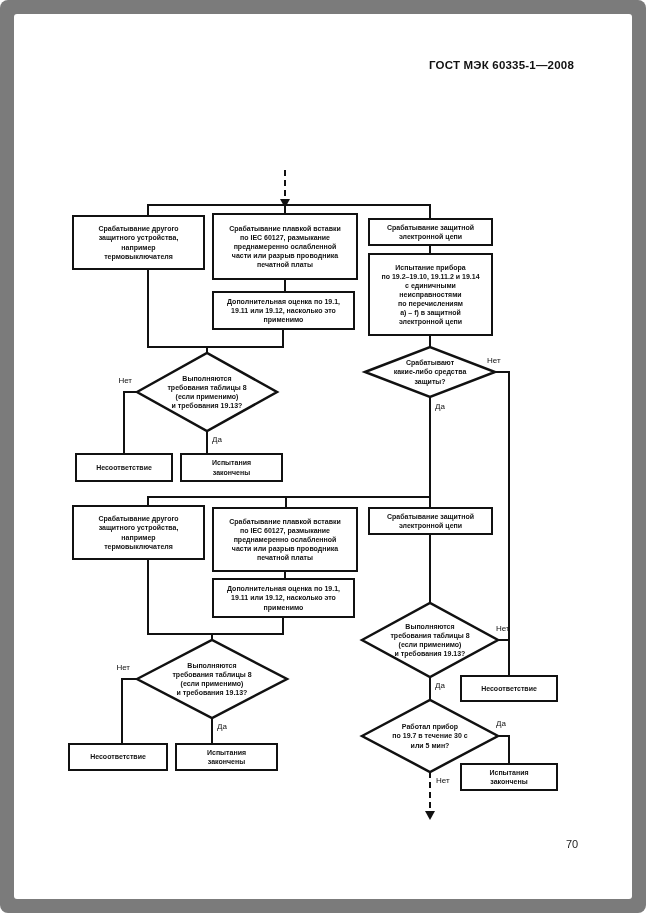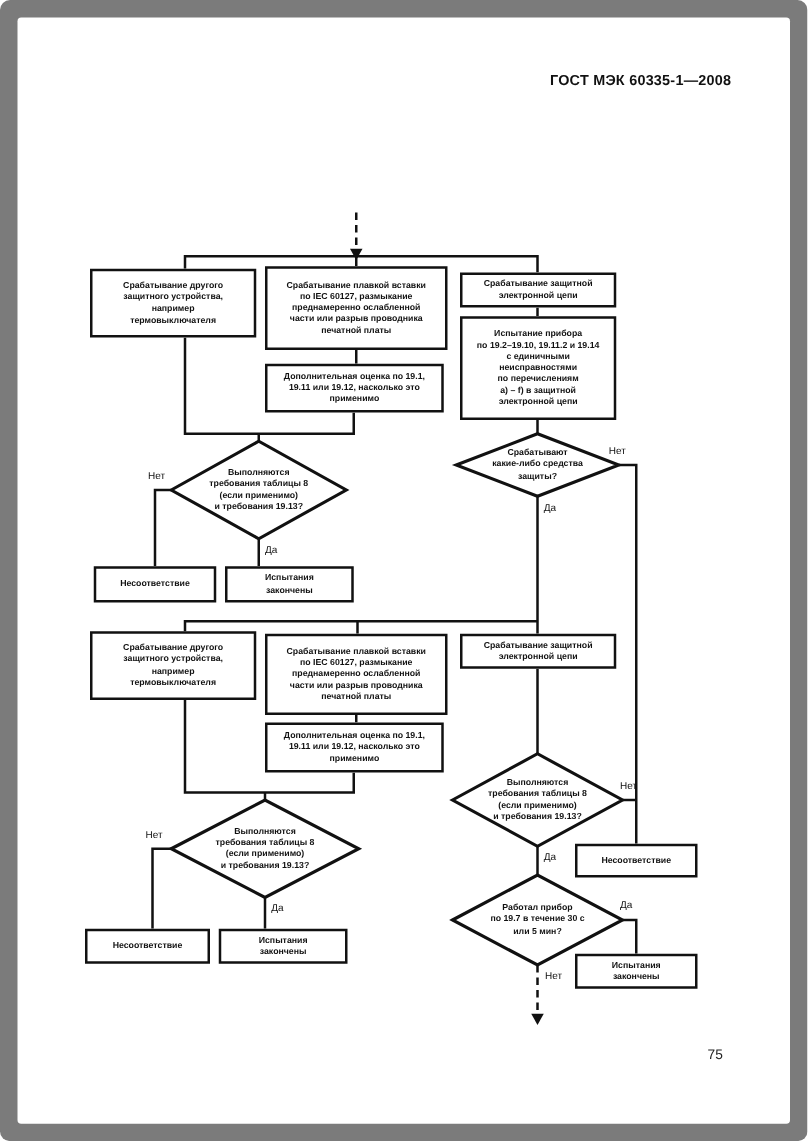--- a/index.html
+++ b/index.html
@@ -3,21 +3,21 @@
 <meta charset="utf-8">
 <style>
   html,body{margin:0;padding:0;background:#fff;}
   #screen{
     position:relative;width:646px;height:913px;overflow:hidden;
     background:#7b7b7b;border-radius:8px;
     font-family:"Liberation Sans",sans-serif;color:#111;
   }
   .paper{position:absolute;left:14px;top:14px;right:14px;bottom:14px;background:#fff;border-radius:3px;}
   .hdr{
-    position:absolute;top:59px;right:61px;
+    position:absolute;top:59px;right:72px;
     font-size:11.5px;font-weight:700;letter-spacing:.2px;color:#111;
   }
   .pageno{position:absolute;left:566px;top:838px;font-size:11px;color:#222;}
   svg.lines{position:absolute;left:0;top:0;width:646px;height:913px;}
   .box{
     position:absolute;border:2px solid #111;background:#fff;
     display:flex;align-items:center;justify-content:center;
     box-sizing:border-box;
   }
   .lbl{
@@ -189,14 +189,14 @@
   <div class="yn" style="left:212px;top:435px">Да</div>
   <div class="yn" style="left:487px;top:356px">Нет</div>
   <div class="yn" style="left:435px;top:402px">Да</div>
   <div class="yn r" style="left:96px;top:663px;width:34px">Нет</div>
   <div class="yn" style="left:217px;top:722px">Да</div>
   <div class="yn" style="left:496px;top:624px">Нет</div>
   <div class="yn" style="left:435px;top:681px">Да</div>
   <div class="yn" style="left:496px;top:719px">Да</div>
   <div class="yn" style="left:436px;top:776px">Нет</div>
 
-  <div class="pageno">75</div>
+  <div class="pageno">70</div>
 </div>
 
 </body></html>

